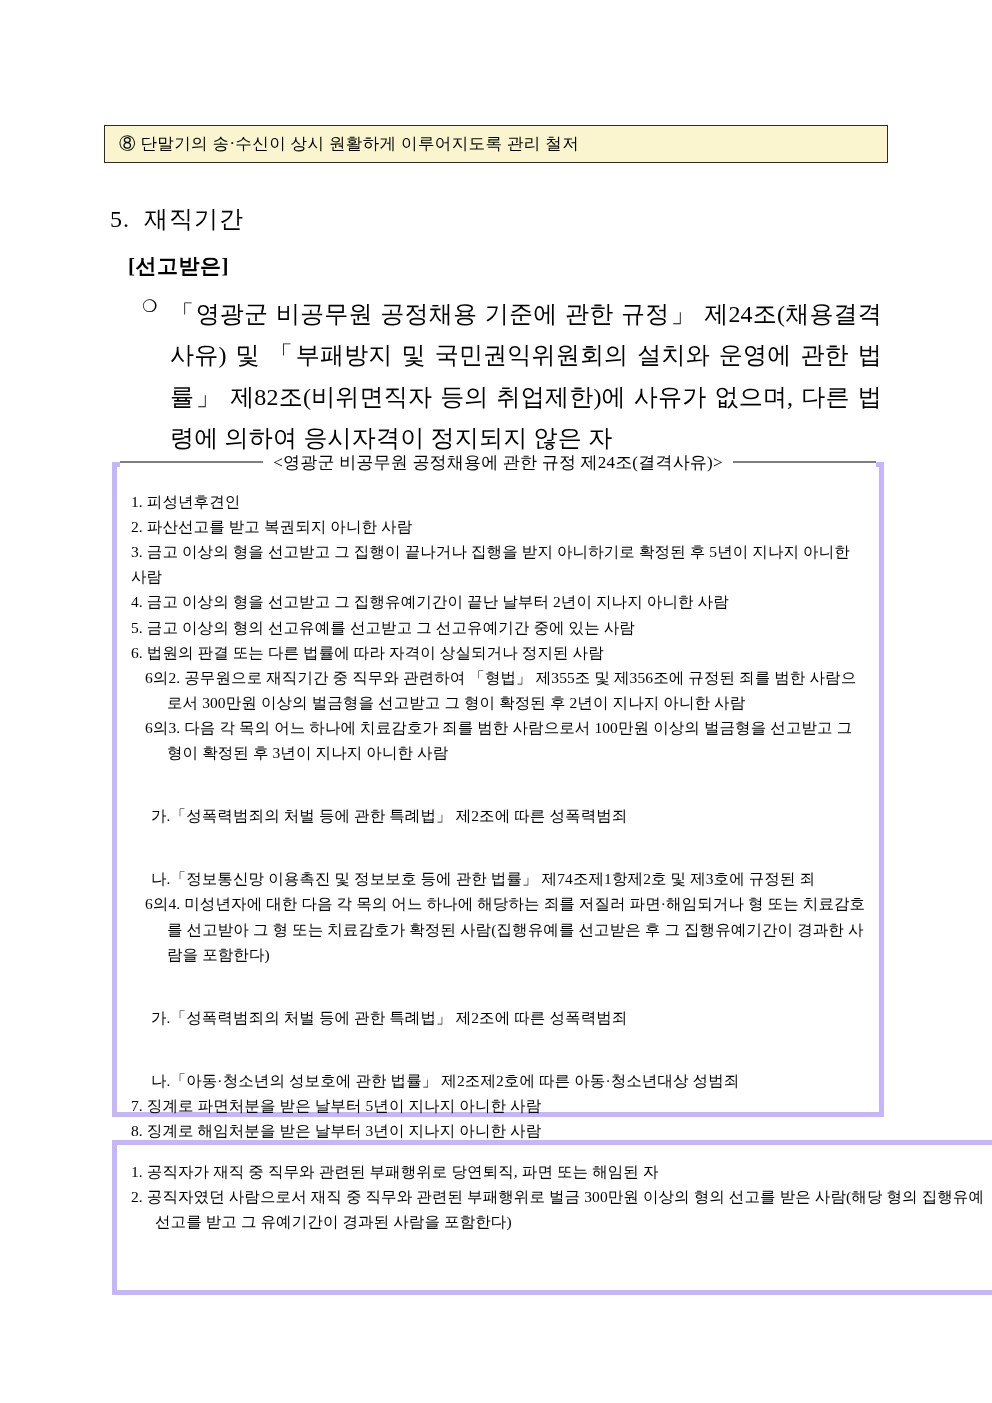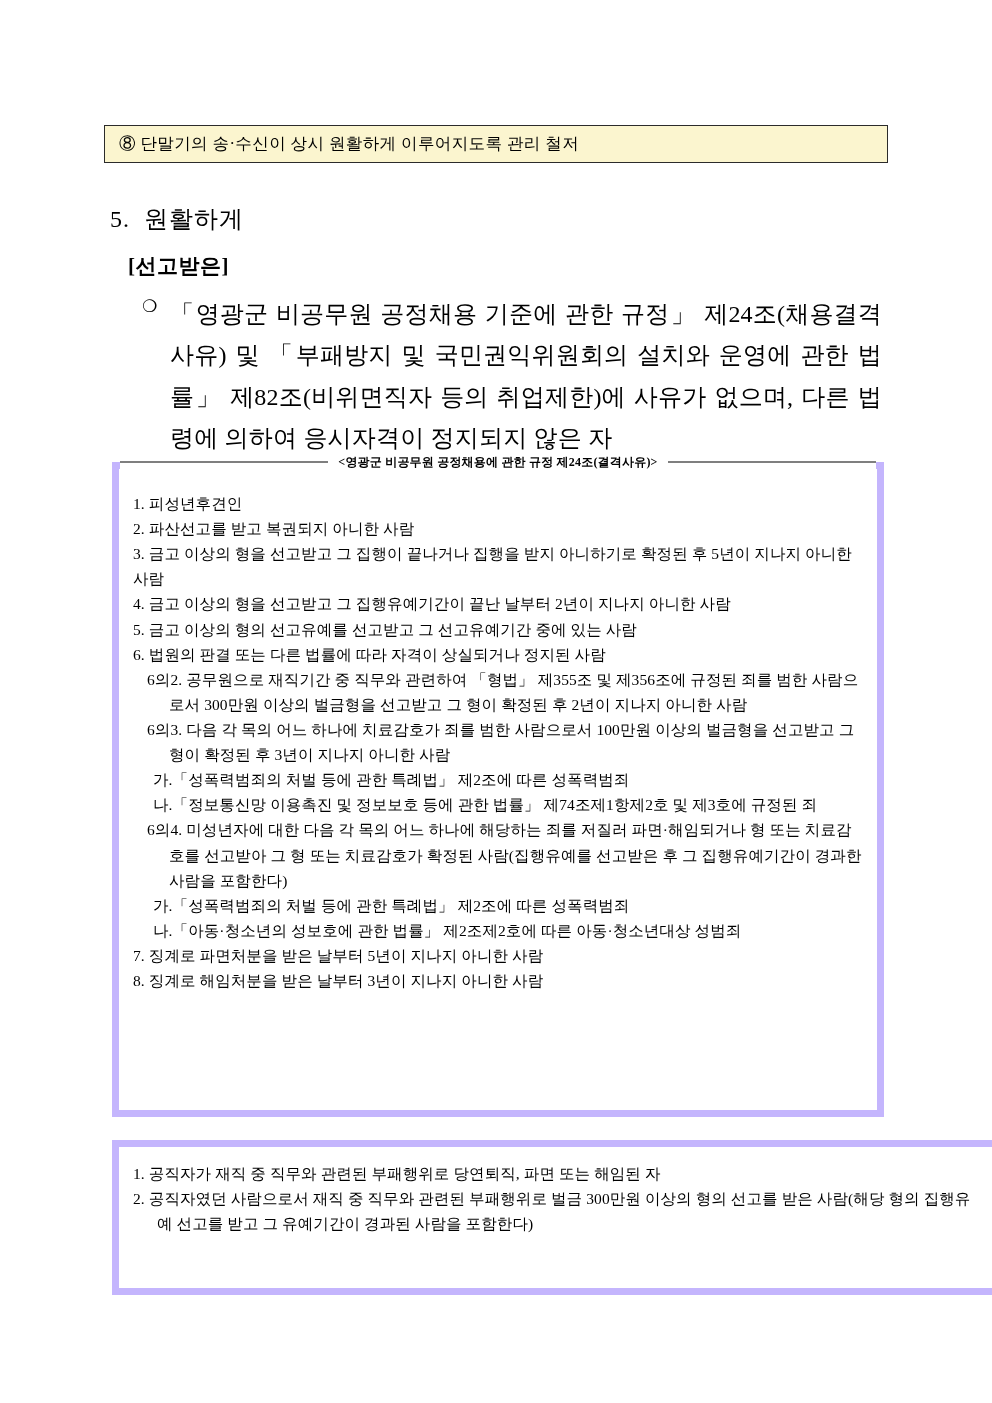--- a/index.html
+++ b/index.html
@@ -93,36 +93,36 @@
     width: 100%;
     box-sizing: border-box;
   }
   .box-caption .rule {
     height: 1px;
     background: #000;
     flex: 1;
   }
   .box-caption .cap-text {
     padding: 0 10px;
-    font-size: 12px;
-    font-weight: bold;
+    font-size: 17px;
+    font-weight: normal;
     white-space: nowrap;
     letter-spacing: 0.2px;
   }
   .box-caption .cap-text.two-line {
     white-space: normal;
     text-align: center;
     line-height: 1.35;
   }
 
   
   .law-box {
     position: absolute;
     box-sizing: border-box;
-    border: 7px solid #c4b5fd;
+    border: 5px solid #c4b5fd;
     background: #fff;
   }
   .law-box-1 {
     left: 112px;
     top: 462px;
     width: 772px;
     height: 655px;
   }
   .law-box-2 {
     left: 112px;
@@ -177,33 +177,34 @@
     padding-left: 24px;
     text-indent: -24px;
   }
   .clause.hang-sub {
     padding-left: 36px;
     text-indent: -22px;
   }
   .clause.indent2 {
     padding-left: 40px;
     text-indent: -20px;
+    margin-top: 38px;
   }
 </style>
 </head>
 <body>
 
 <div class="page">
 
   <div class="banner">
     <span>⑧ 단말기의 송·수신이 상시 원활하게 이루어지도록 관리 철저</span>
   </div>
 
   <div class="section-heading">
-    <span class="num">5.</span><span>원활하게</span>
+    <span class="num">5.</span><span>재직기간</span>
   </div>
 
   <div class="sub-heading">[선고받은]</div>
 
   <div class="bullet-block">
     <div class="bullet-row">
       <div class="bullet-mark">❍</div>
       <div class="bullet-text">「영광군 비공무원 공정채용 기준에 관한 규정」 제24조(채용결격사유) 및 「부패방지 및 국민권익위원회의 설치와 운영에 관한 법률」 제82조(비위면직자 등의 취업제한)에 사유가 없으며, 다른 법령에 의하여 응시자격이 정지되지 않은 자</div>
     </div>
   </div>

